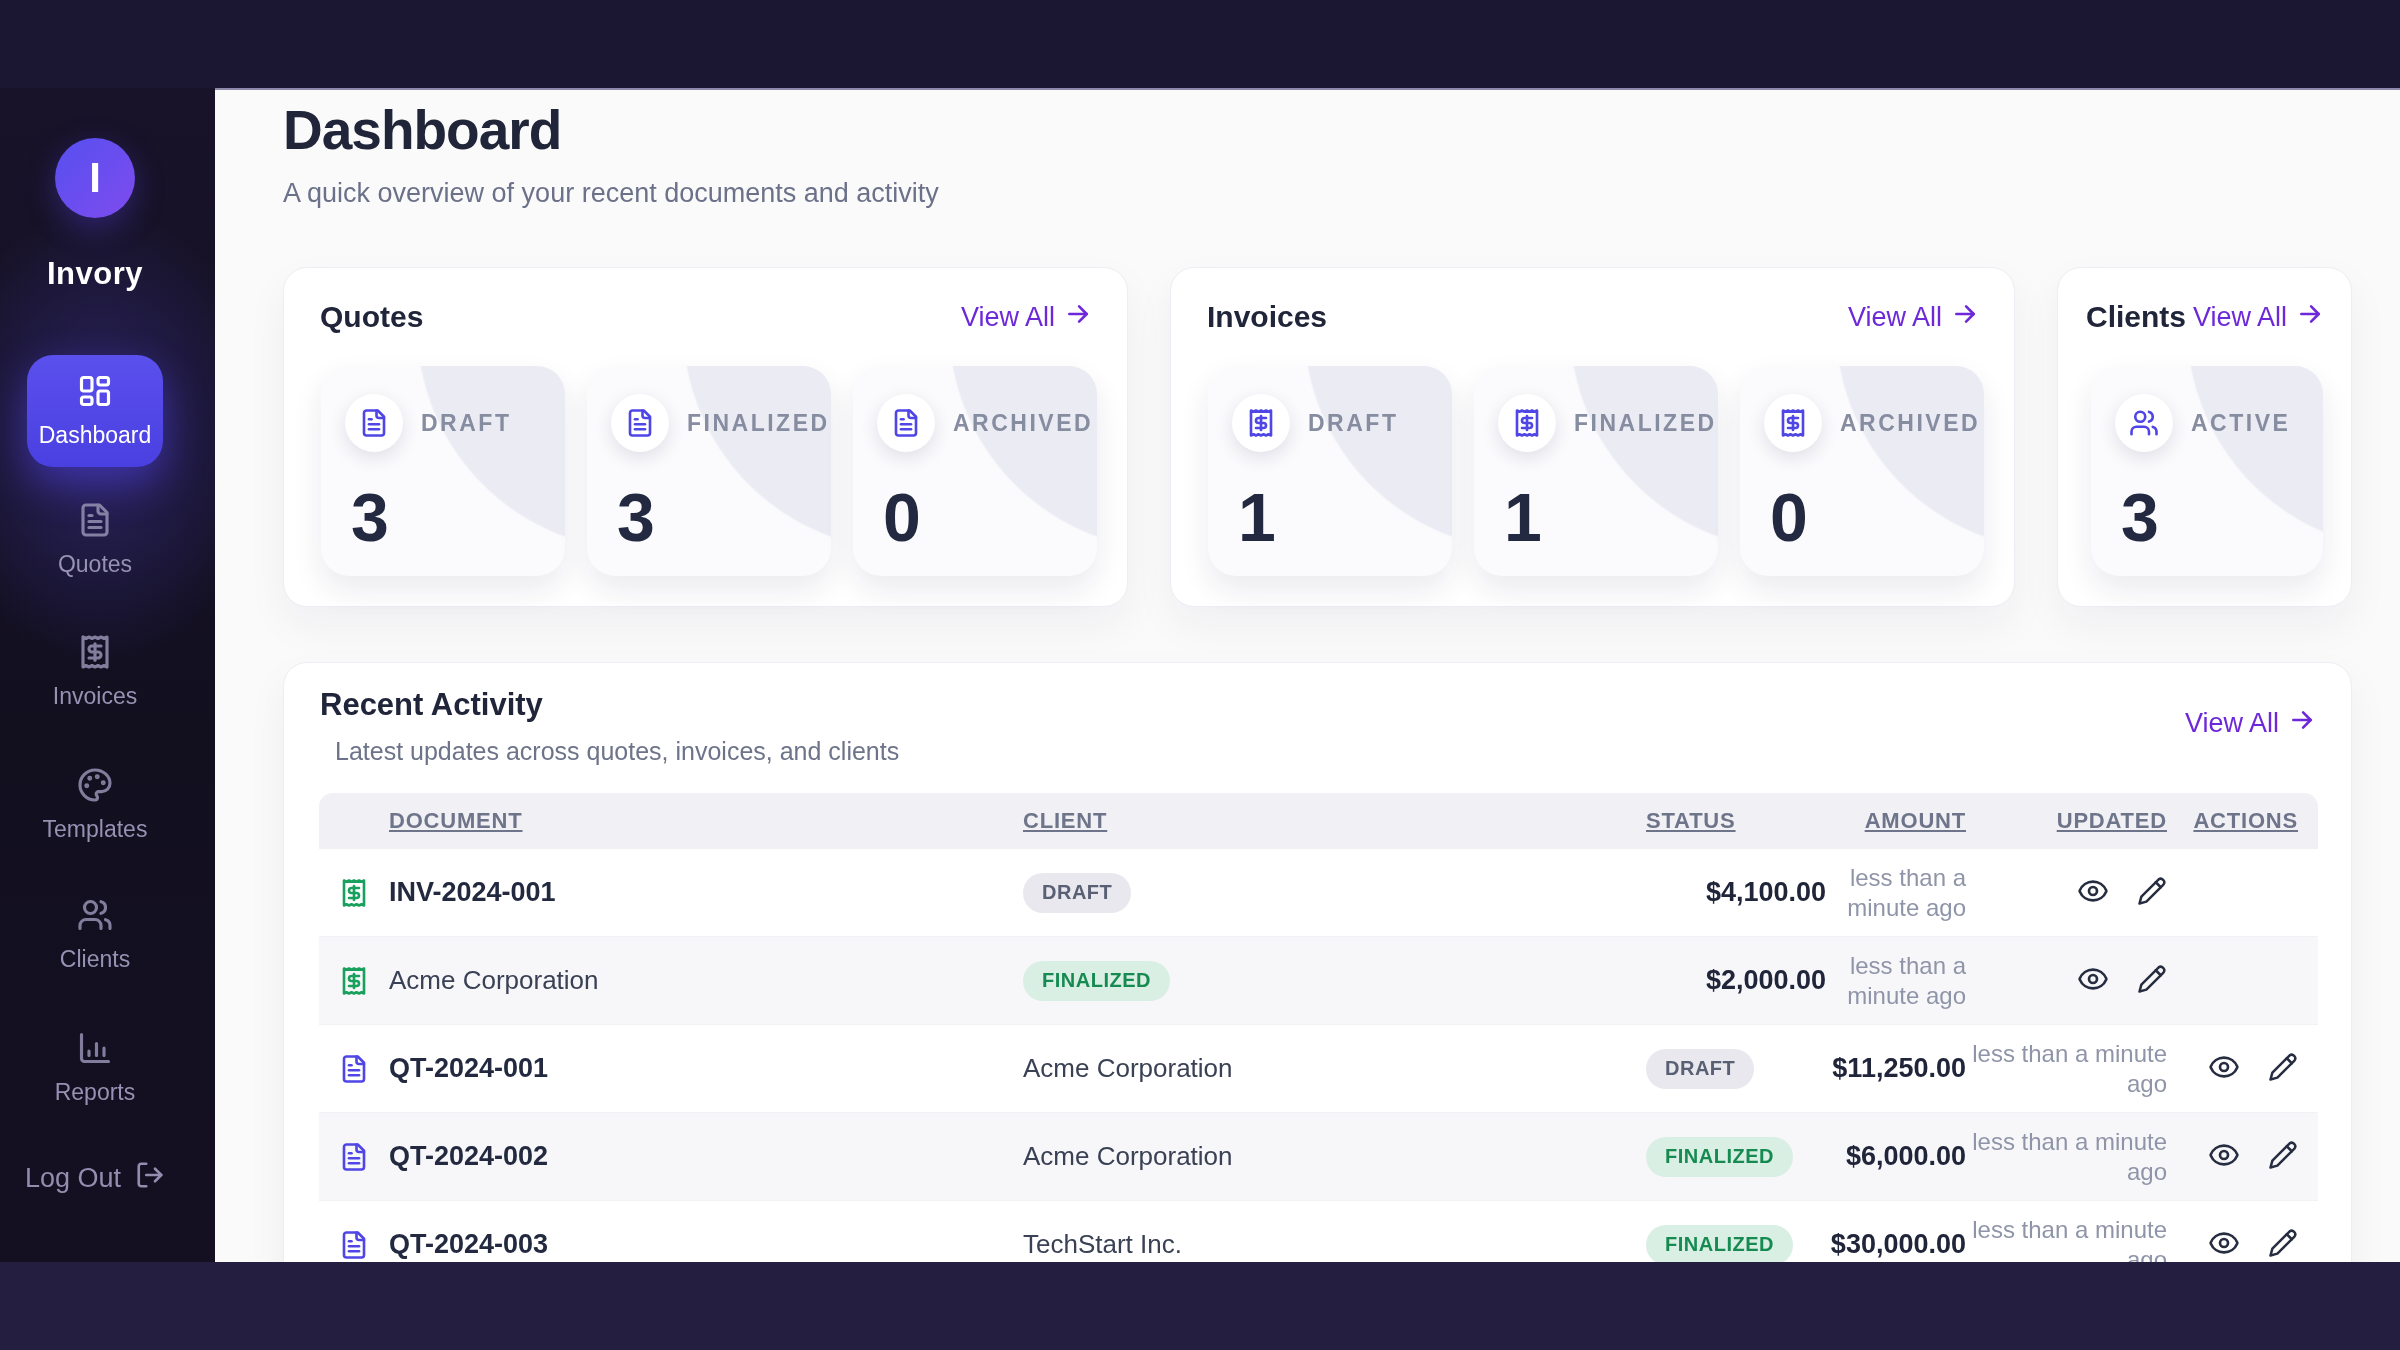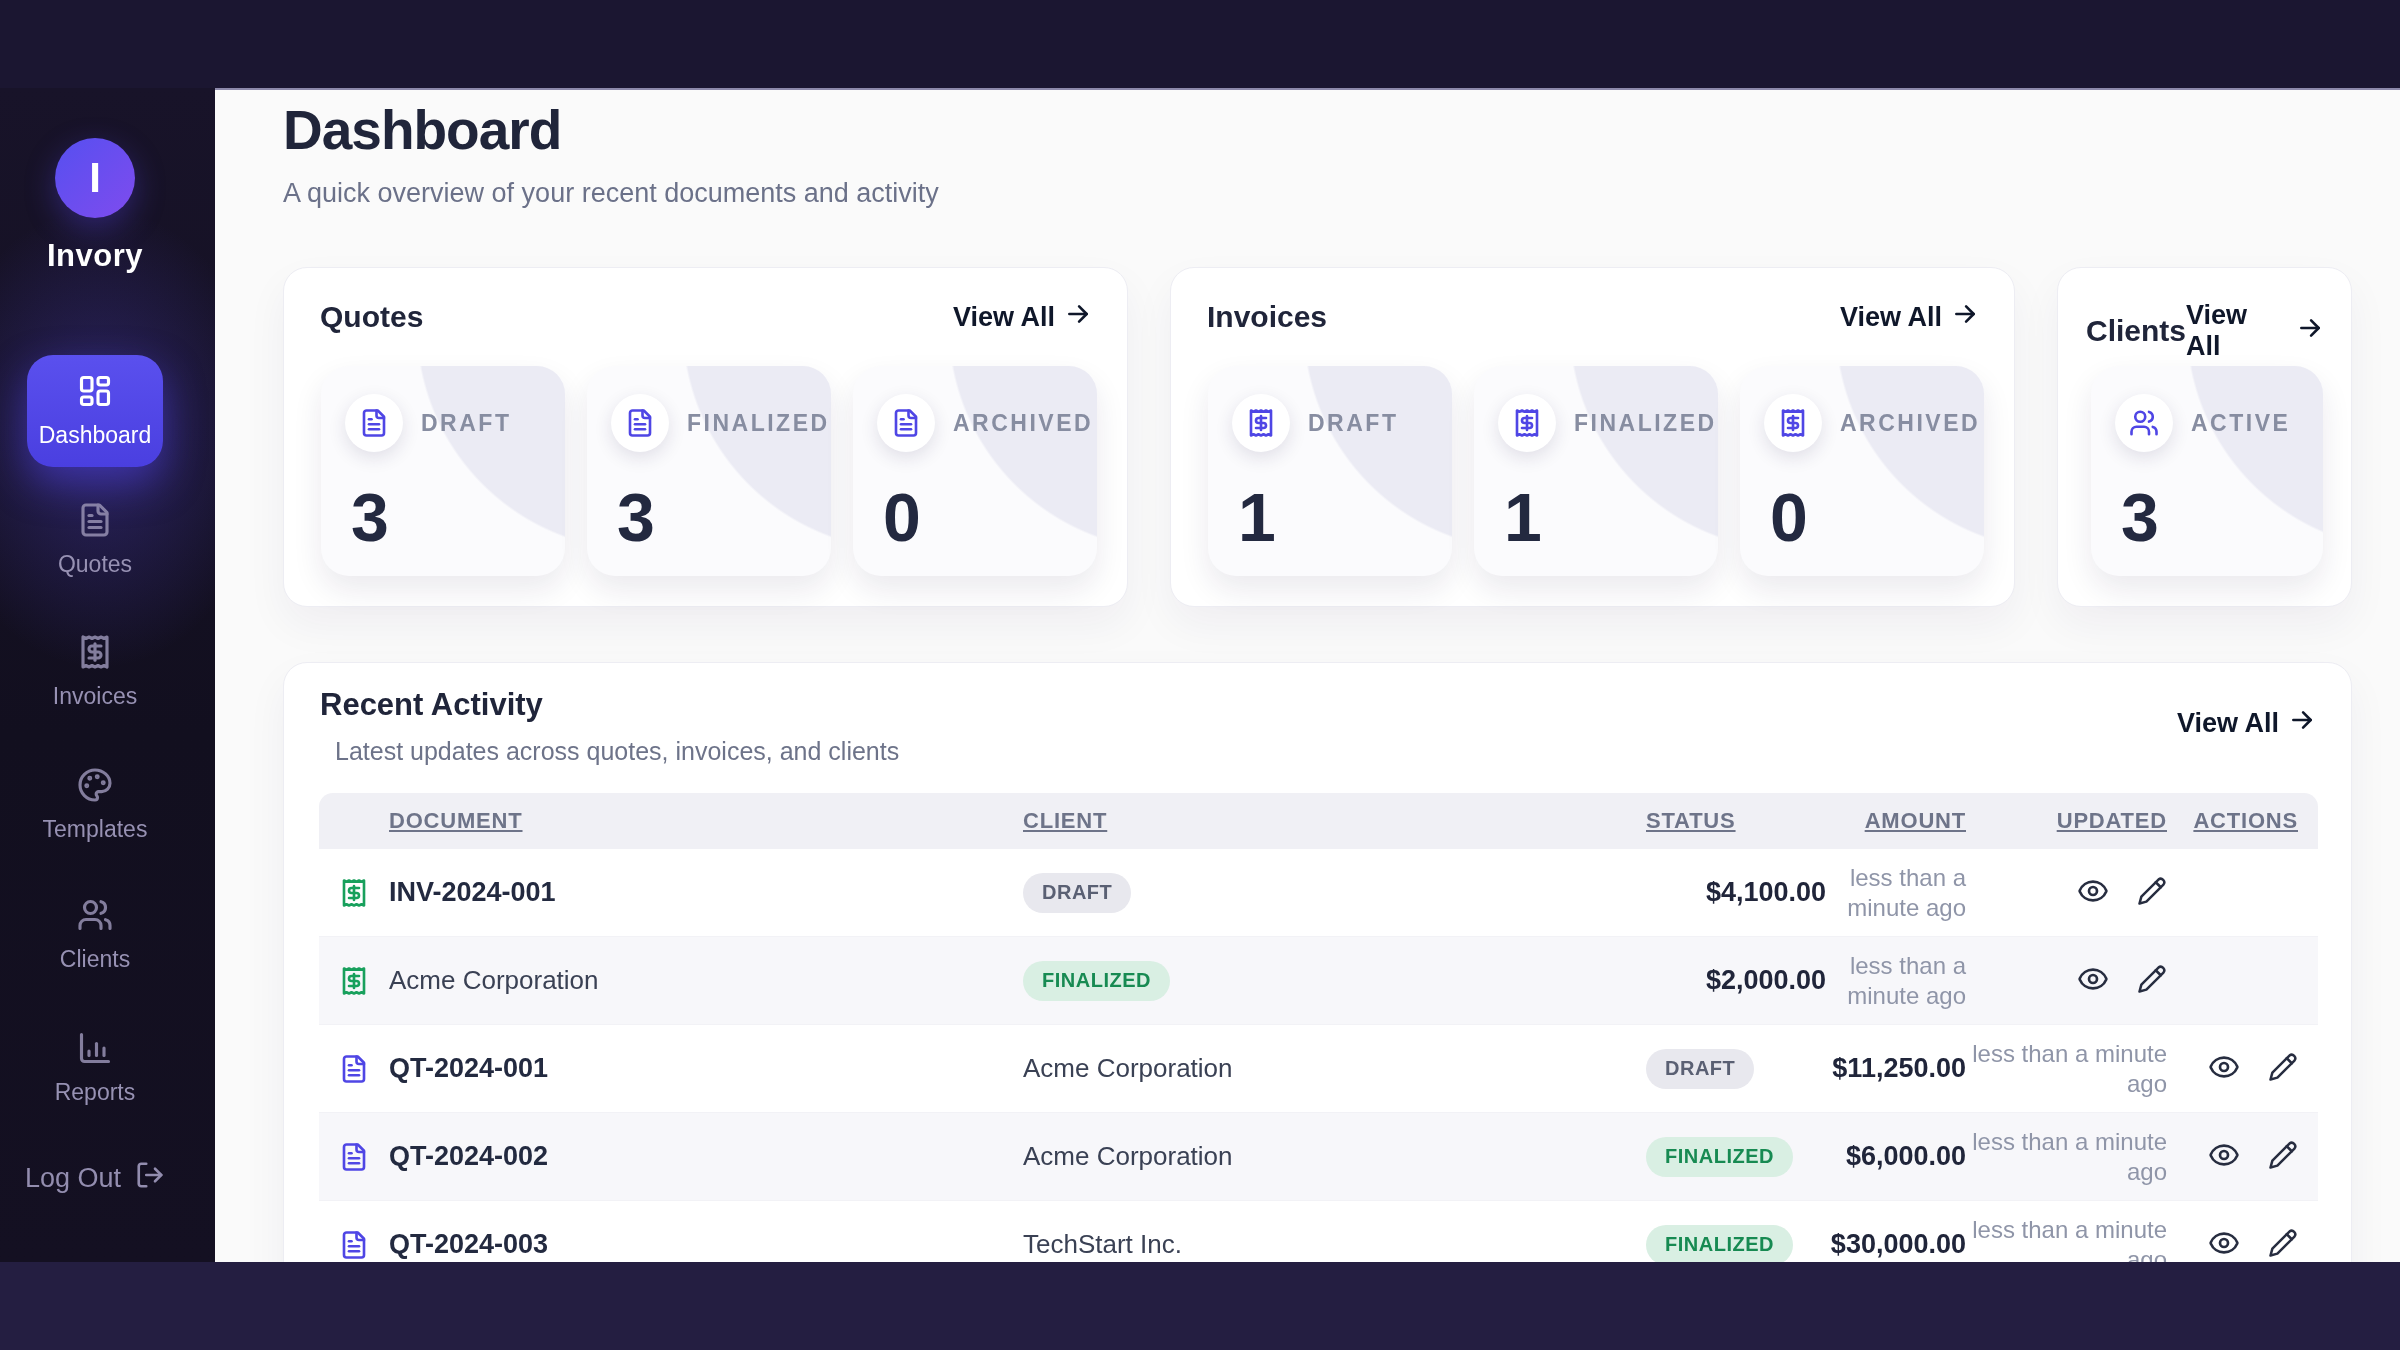--- a/index.html
+++ b/index.html
@@ -67,21 +67,21 @@
   .card {
     position:relative; height:340px; background:#ffffff;
     border:1px solid #ededf3; border-radius:24px;
     box-shadow:0 18px 42px rgba(30,25,70,.05);
   }
   .card.w-big { width:845px; }
   .card.w-small { width:295px; }
   .card-head { position:absolute; top:32px; left:36px; right:36px; display:flex; justify-content:space-between; align-items:center; }
   .card.w-small .card-head { left:28px; right:28px; }
   .card-title { font-size:30px; font-weight:800; color:#20253a; }
-  .view-all { display:inline-flex; align-items:center; gap:10px; font-size:27px; font-weight:700; color:#0f172a; cursor:pointer; text-decoration:none; }
+  .view-all { display:inline-flex; align-items:center; gap:10px; font-size:27px; font-weight:400; color:#6d28d9; cursor:pointer; text-decoration:none; }
   .view-all svg { stroke:#3d31de; }
 
   .tiles { position:absolute; left:37px; top:98px; display:flex; gap:22px; }
   .card.w-small .tiles { left:33px; }
   .tile {
     position:relative; width:244px; height:210px; border-radius:28px; overflow:hidden;
     background:#fbfbfd;
     box-shadow:0 14px 30px rgba(30,25,70,.09);
   }
   .tile::before {
@@ -201,21 +201,21 @@
 
 <div class="bottom-band"></div>
 
 <nav class="sidebar">
   <div class="side-col">
     <div class="side-abs" style="top:50px">
       <div class="logo-circle">
         <span>I</span>
       </div>
     </div>
-    <div class="side-abs" style="top:150px">
+    <div class="side-abs" style="top:168px">
       <div class="brand">Invory</div>
     </div>
 
     <div class="nav-active">
       <span>
         <svg width="36" height="36" viewBox="0 0 24 24">
             <use href="#i-dash"></use>
           </svg>
       </span>
       <span class="nav-label">Dashboard</span>

